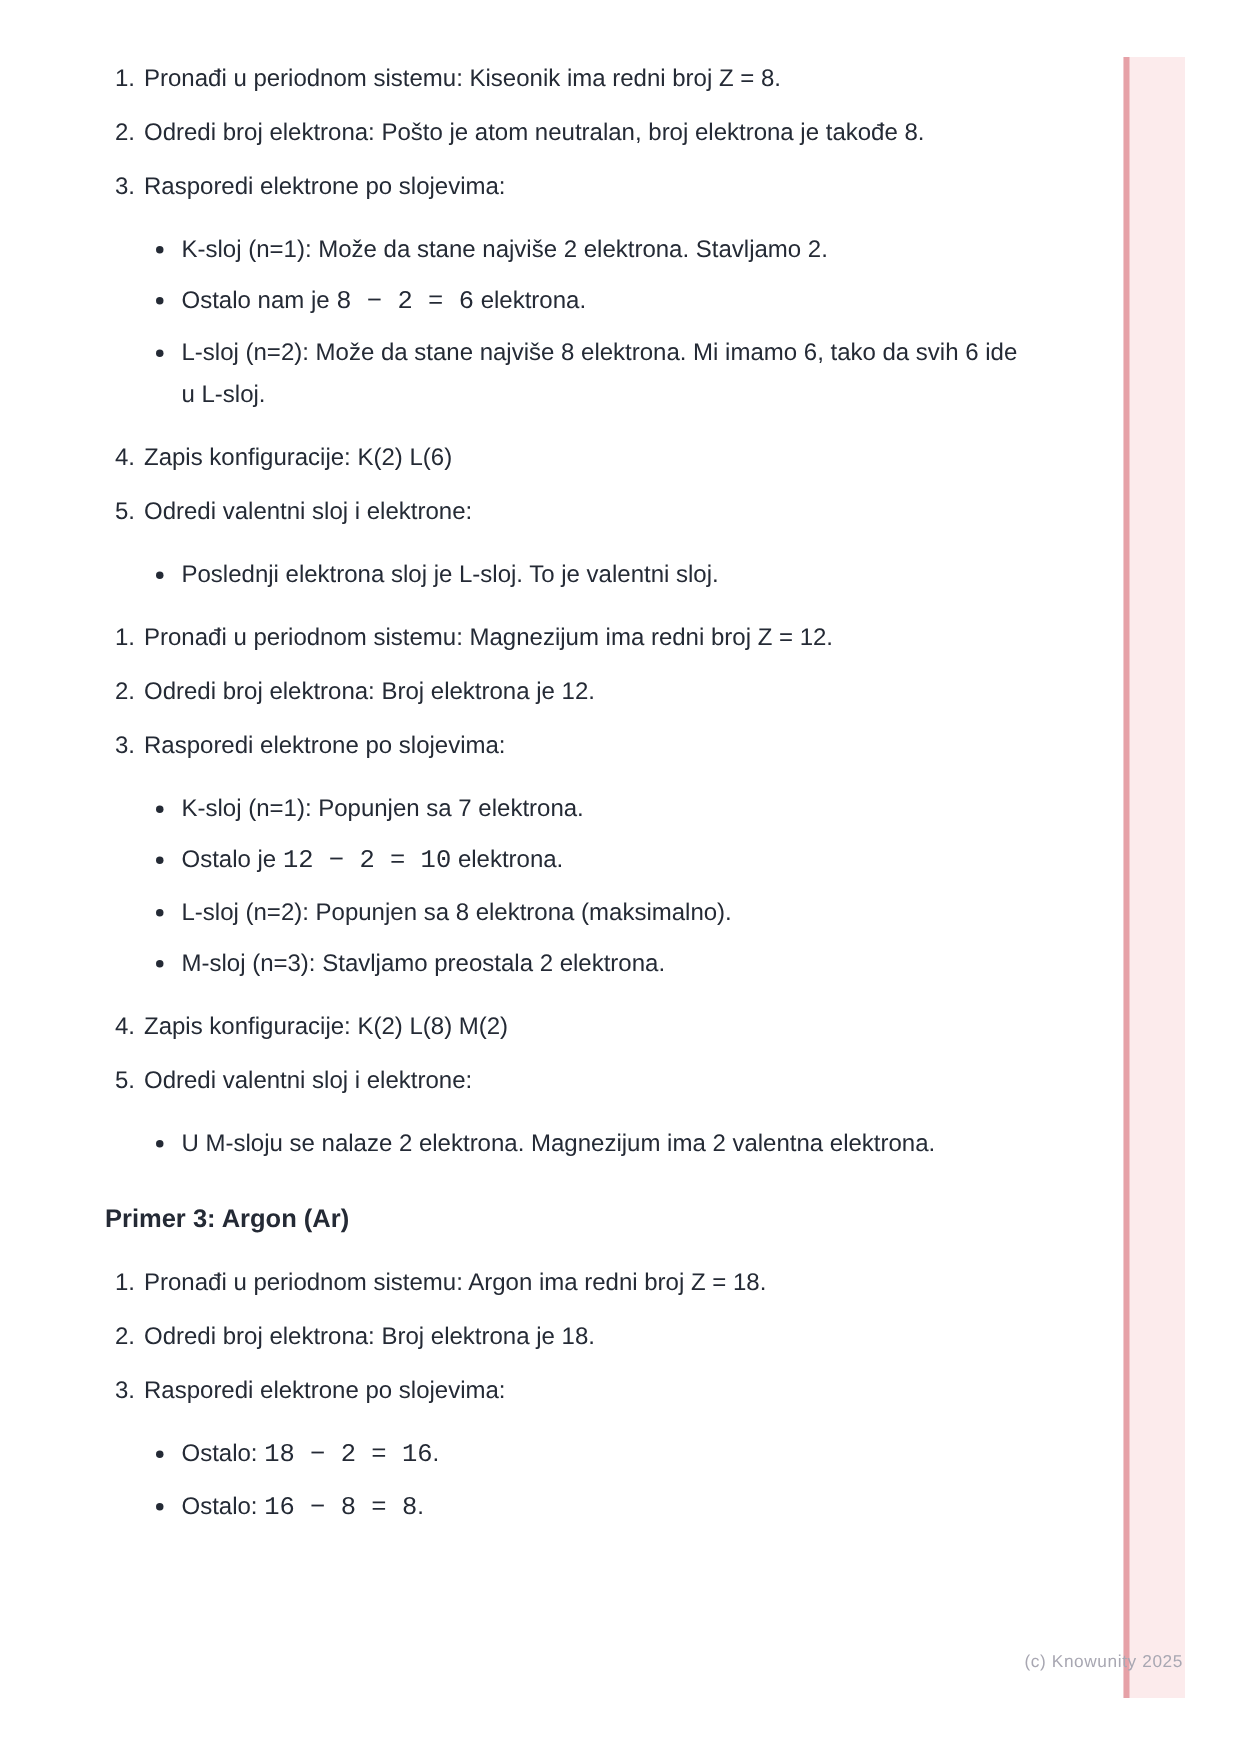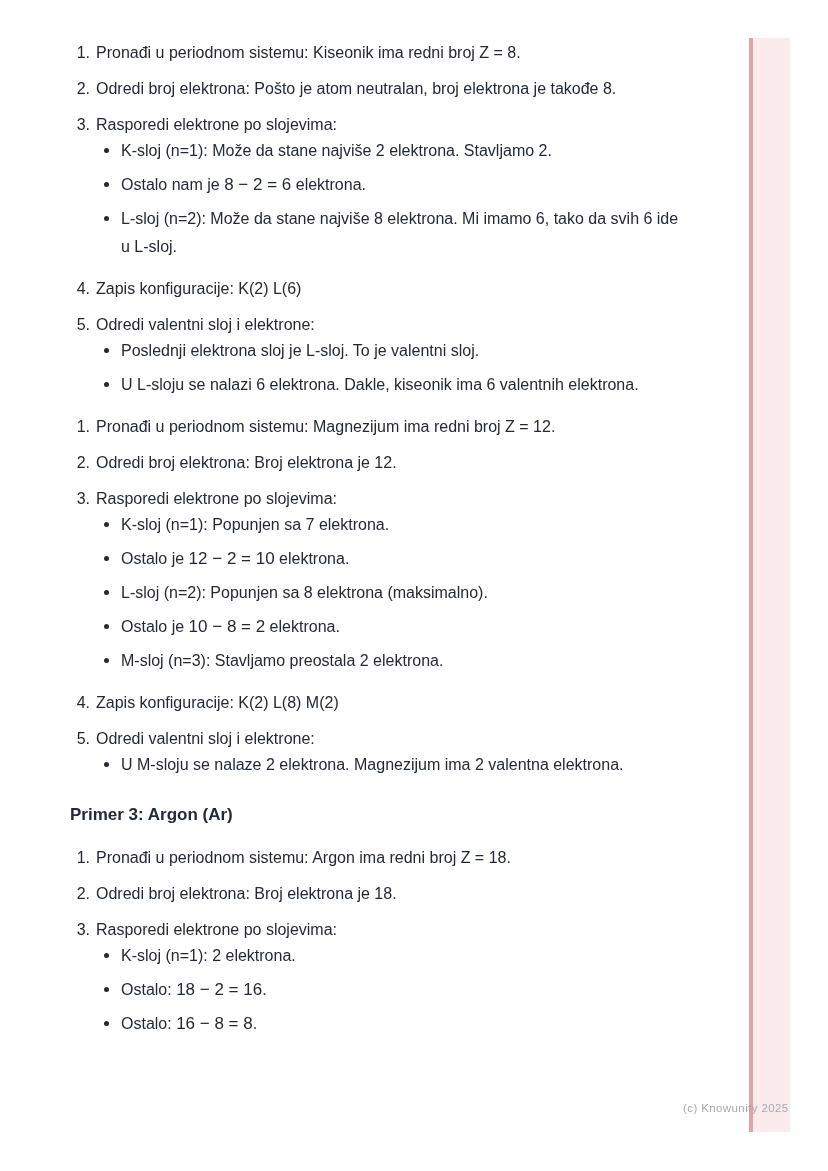--- a/index.html
+++ b/index.html
@@ -52,34 +52,34 @@
   .ol { margin: 0; }
   .li { display: flex; margin-bottom: 8px; }
   .num {
     flex: 0 0 20px;
     width: 20px;
     text-align: right;
     margin-right: 6px;
   }
   .li-body { flex: 1; min-width: 0; }
   .ul { margin-top: -2px; padding-right: 42px; }
-  .ul .bullet:first-child { margin-top: 0; }
+  .ul .bullet:first-child { margin-top: 16px; }
   .bullet { display: flex; margin-bottom: 6px; }
   .dot {
     flex: 0 0 auto;
     width: 5px;
     height: 5px;
     border-radius: 50%;
     background: currentColor;
     margin: 11px 12px 0 8px;
   }
   .bullet-text { flex: 1; min-width: 0; }
   .b { font-weight: 400; }
   .math {
-    font-family: Liberation Sans, sans-serif;
+    font-family: Liberation Mono, monospace;
     font-size: 17px;
   }
 </style>
 </head>
 <body>
 
 <div class="page" style="background: rgb(255, 255, 255); color: rgb(36, 42, 53);">
   <div class="accent-strip" style="background: rgb(252, 235, 236); border-left-color: rgb(230, 161, 167);"></div>
   <div class="watermark" style="color: rgb(168, 167, 178);">(c) Knowunity 2025</div>
   <div class="content" id="doc">
@@ -124,24 +124,20 @@
         </div>
         <div class="li">
           <span class="num">5.</span>
           <div class="li-body">
             <div class="li-text"><span class="b">Odredi valentni sloj i elektrone:</span></div>
             <div class="ul">
               <div class="bullet">
                 <span class="dot"></span>
                 <div class="bullet-text"><span>Poslednji elektrona sloj je L-sloj. To je </span><span class="b">valentni sloj</span><span>.</span></div>
               </div>
-              <div class="bullet">
-                <span class="dot"></span>
-                <div class="bullet-text"><span>U L-sloju se nalazi 6 elektrona. Dakle, kiseonik ima </span><span class="b">6 valentnih elektrona</span><span>.</span></div>
-              </div>
             </div>
           </div>
         </div>
       </div>
       <div class="ol">
         <div class="li">
           <span class="num">1.</span>
           <div class="li-body">
             <div class="li-text"><span class="b">Pronađi u periodnom sistemu:</span><span> Magnezijum ima redni broj Z = 12.</span></div>
           </div>
@@ -161,24 +157,20 @@
                 <span class="dot"></span>
                 <div class="bullet-text"><span class="b">K-sloj (n=1):</span><span> Popunjen sa 7 elektrona.</span></div>
               </div>
               <div class="bullet">
                 <span class="dot"></span>
                 <div class="bullet-text"><span>Ostalo je </span><span class="math">12 − 2 = 10</span><span> elektrona.</span></div>
               </div>
               <div class="bullet">
                 <span class="dot"></span>
                 <div class="bullet-text"><span class="b">L-sloj (n=2):</span><span> Popunjen sa 8 elektrona (maksimalno).</span></div>
-              </div>
-              <div class="bullet">
-                <span class="dot"></span>
-                <div class="bullet-text"><span>Ostalo je </span><span class="math">10 − 8 = 2</span><span> elektrona.</span></div>
               </div>
               <div class="bullet">
                 <span class="dot"></span>
                 <div class="bullet-text"><span class="b">M-sloj (n=3):</span><span> Stavljamo preostala 2 elektrona.</span></div>
               </div>
             </div>
           </div>
         </div>
         <div class="li">
           <span class="num">4.</span>
@@ -211,24 +203,20 @@
           <span class="num">2.</span>
           <div class="li-body">
             <div class="li-text"><span class="b">Odredi broj elektrona:</span><span> Broj elektrona je 18.</span></div>
           </div>
         </div>
         <div class="li">
           <span class="num">3.</span>
           <div class="li-body">
             <div class="li-text"><span class="b">Rasporedi elektrone po slojevima:</span></div>
             <div class="ul">
-              <div class="bullet">
-                <span class="dot"></span>
-                <div class="bullet-text"><span class="b">K-sloj (n=1):</span><span> 2 elektrona.</span></div>
-              </div>
               <div class="bullet">
                 <span class="dot"></span>
                 <div class="bullet-text"><span>Ostalo: </span><span class="math">18 − 2 = 16</span><span>.</span></div>
               </div>
               <div class="bullet">
                 <span class="dot"></span>
                 <div class="bullet-text"><span>Ostalo: </span><span class="math">16 − 8 = 8</span><span>.</span></div>
               </div>
             </div>
           </div>

